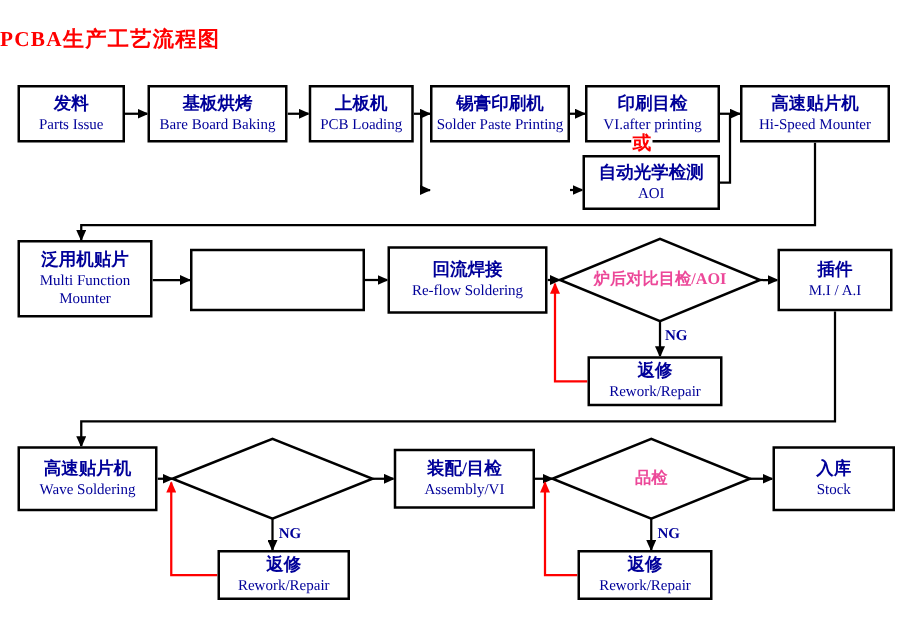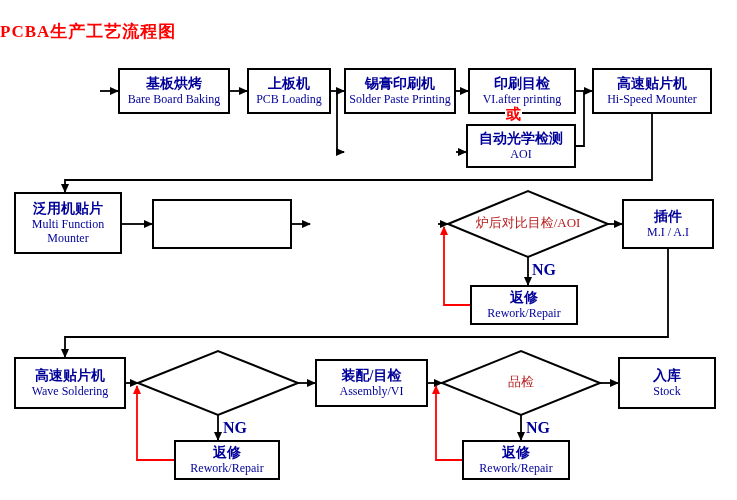--- a/index.html
+++ b/index.html
@@ -27,28 +27,28 @@
     text-align:center;
     color:#000099;
     line-height:1.18;
     padding:1px 2px;
   }
   .box .zh{font-weight:bold;font-size:14px;display:block;}
   .box .en{font-size:12px;display:block;}
   .dlabel{
     position:absolute;
     text-align:center;
-    color:#b91c1c;
-    font-weight:normal;font-size:13px;
+    color:#ec4899;
+    font-weight:bold;font-size:13px;
     line-height:1.1;
   }
   .ng{
     position:absolute;
     color:#000099;
-    font-weight:bold;font-size:16px;
+    font-weight:bold;font-size:12px;
   }
   .or{
     position:absolute;
     color:#ff0000;
     font-weight:bold;font-size:15px;
     background:#ffffff;
     padding:0 1px;
   }
 </style>
 </head>
@@ -107,20 +107,24 @@
 
     <g fill="#ffffff" stroke="#000000" stroke-width="2">
       <polygon points="448,224 528,191 608,224 528,257"></polygon>
       <polygon points="138,383 218,351 298,383 218,415"></polygon>
       <polygon points="442,383 521,351 600,383 521,415"></polygon>
     </g>
   </svg>
 
   <div class="title">PCBA生产工艺流程图</div>
 
+  <div class="box" style="left:14px;top:68px;width:86px;height:46px">
+    <span class="zh">发料</span>
+    <span class="en">Parts Issue</span>
+  </div>
   <div class="box" style="left:118px;top:68px;width:112px;height:46px">
     <span class="zh">基板烘烤</span>
     <span class="en">Bare Board Baking</span>
   </div>
   <div class="box" style="left:247px;top:68px;width:84px;height:46px">
     <span class="zh">上板机</span>
     <span class="en">PCB Loading</span>
   </div>
   <div class="box" style="left:344px;top:68px;width:112px;height:46px">
     <span class="zh">锡膏印刷机</span>
@@ -139,20 +143,24 @@
     <span class="en">AOI</span>
   </div>
 
   <div class="or" style="left:505px;top:105px">或</div>
 
   <div class="box" style="left:14px;top:192px;width:108px;height:62px">
     <span class="zh">泛用机贴片</span>
     <span class="en">Multi Function Mounter</span>
   </div>
   <div class="box" style="left:152px;top:199px;width:140px;height:50px">
+  </div>
+  <div class="box" style="left:310px;top:197px;width:128px;height:54px">
+    <span class="zh">回流焊接</span>
+    <span class="en">Re-flow  Soldering</span>
   </div>
   <div class="box" style="left:622px;top:199px;width:92px;height:50px">
     <span class="zh">插件</span>
     <span class="en">M.I / A.I</span>
   </div>
   <div class="box" style="left:470px;top:285px;width:108px;height:40px">
     <span class="zh">返修</span>
     <span class="en">Rework/Repair</span>
   </div>
 

